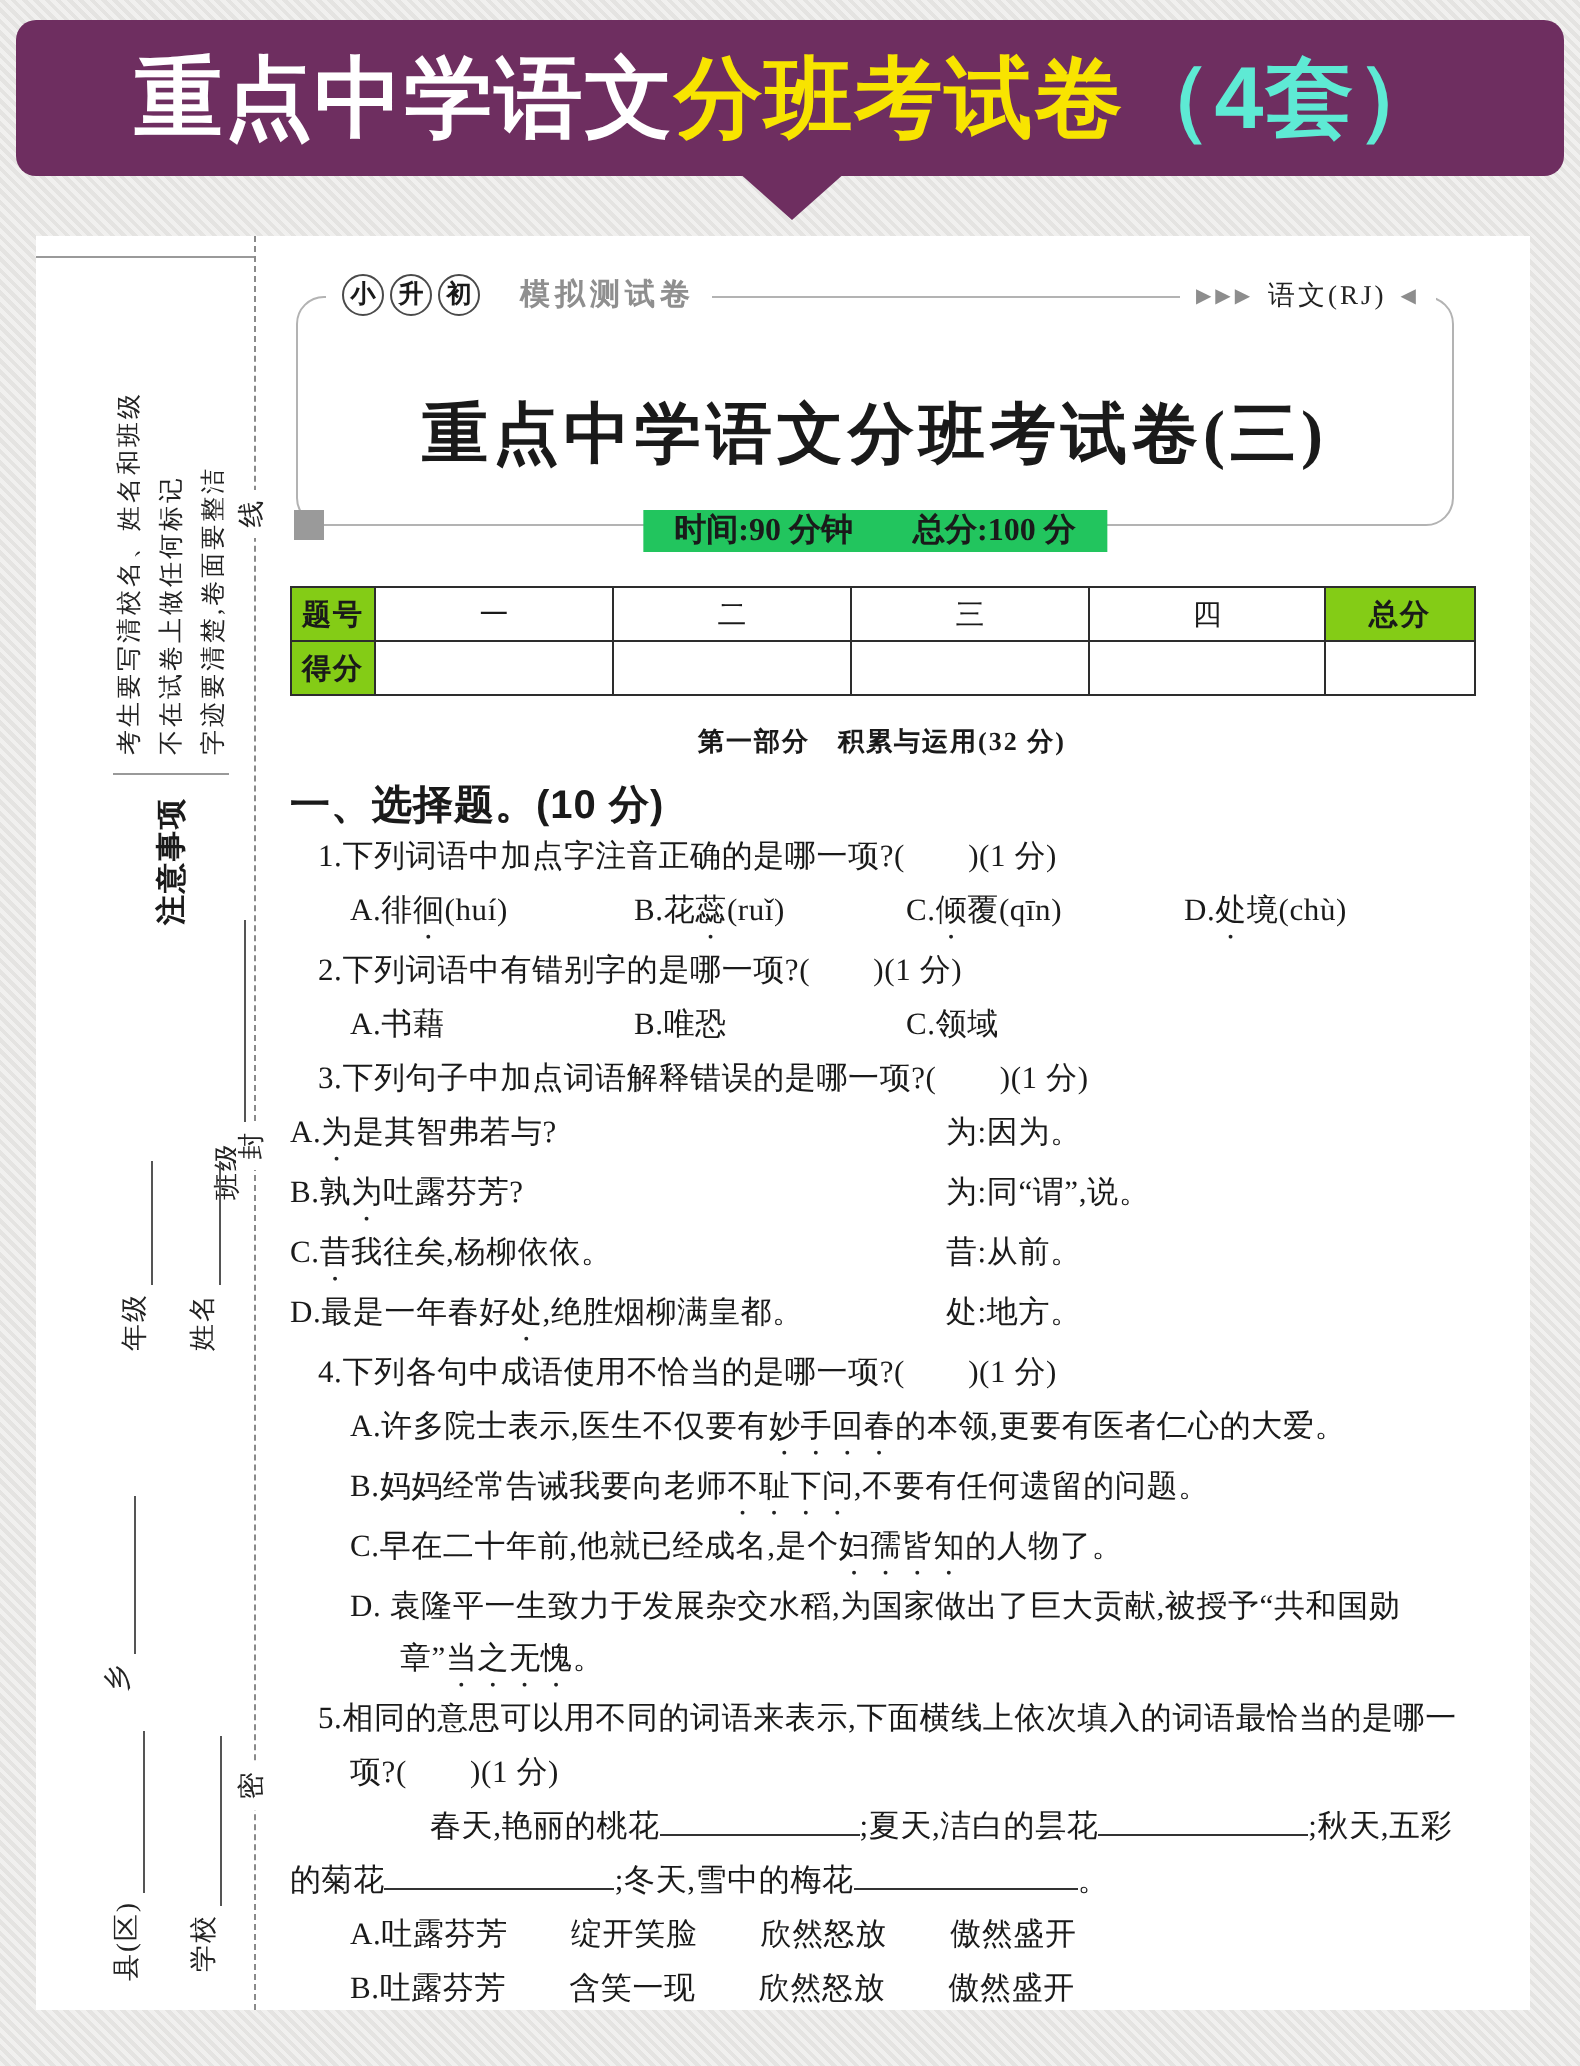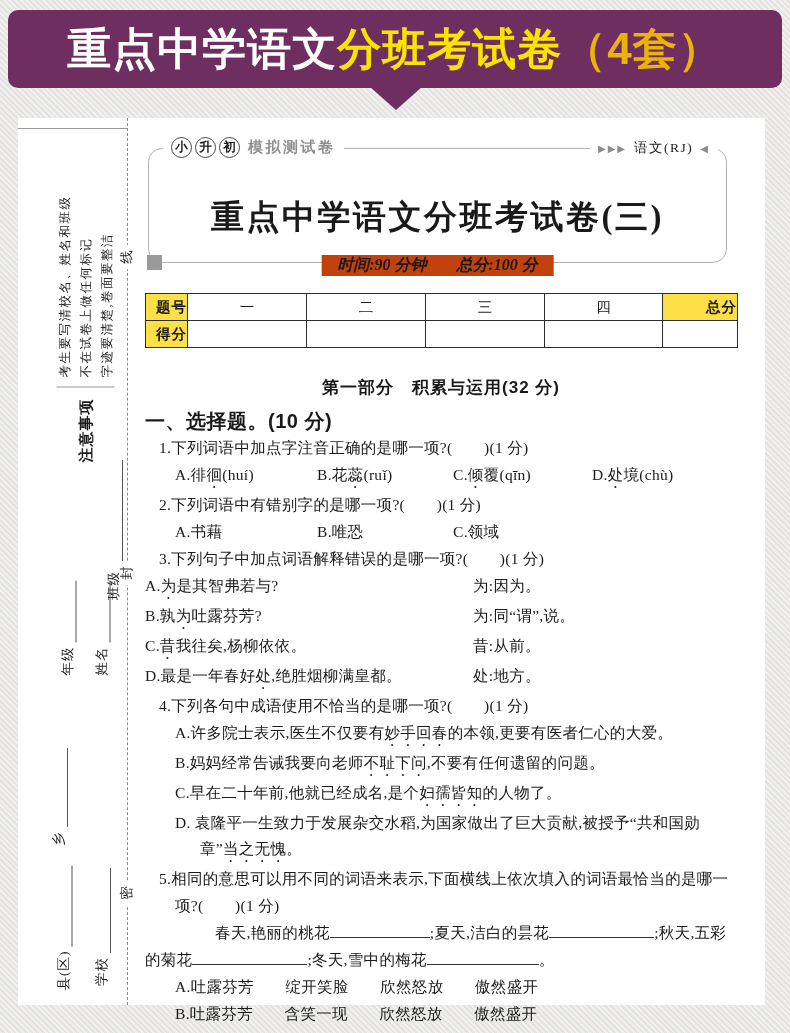--- a/index.html
+++ b/index.html
@@ -37,34 +37,34 @@
   .f-xuexiao{left:23px;top:798px;width:118px;}
   .seal{left:97px;width:24px;height:20px;text-align:center;z-index:3;}
   .seal span{background:#fff;padding:0 5px;font-size:13.5px;color:#222;}
   .seal-xian{top:129px;} .seal-feng{top:445px;} .seal-mi{top:765px;}
   
   .main{position:absolute;left:127px;top:30px;width:592px;}
   .hbox{position:relative;margin-left:3px;width:577px;height:113px;border:1.5px solid #b3b3b3;border-radius:14px;}
   .hbox-topleft{position:absolute;left:14px;top:-12px;background:#fff;padding:0 8px;display:flex;align-items:center;gap:3px;}
   .circle{width:19px;height:19px;border:1.3px solid #4a4a4a;border-radius:50%;display:inline-flex;align-items:center;justify-content:center;
     font-size:12.5px;font-weight:bold;background:#fff;}
-  .series-suffix{margin-left:5px;font-family:"Liberation Sans","DejaVu Sans",sans-serif;font-weight:600;color:#8f8f8f;font-size:15px;letter-spacing:2.5px;}
+  .series-suffix{margin-left:17px;font-family:"Liberation Sans","DejaVu Sans",sans-serif;font-weight:600;color:#8f8f8f;font-size:15px;letter-spacing:2.5px;}
   .hbox-topright{position:absolute;right:8px;top:-10px;background:#fff;padding:0 8px;display:flex;align-items:center;gap:7px;}
   .tri{color:#8d8d8d;font-size:10px;letter-spacing:2px;}
   .subject{font-size:13.5px;letter-spacing:1.5px;color:#222;}
   .paper-title{position:absolute;left:0;top:46px;width:100%;text-align:center;font-size:33px;font-weight:bold;letter-spacing:2.5px;white-space:nowrap;}
-  .hbox-meta{position:absolute;left:50%;bottom:-14px;transform:translateX(-50%);background:#c2410c;padding:0 16px;
-    display:flex;gap:30px;font-size:16px;font-weight:bold;white-space:nowrap;font-style:italic;}
+  .hbox-meta{position:absolute;left:50%;bottom:-14px;transform:translateX(-50%);background:#22c55e;padding:0 16px;
+    display:flex;gap:30px;font-size:16px;font-weight:bold;white-space:nowrap;}
   .corner-sq{position:absolute;left:-2px;bottom:-8px;width:15px;height:15px;background:#9a9a9a;}
   
   .score{border-collapse:collapse;margin-top:30px;width:592px;table-layout:fixed;}
   .score td{border:1.5px solid #2d2d2d;height:26px;text-align:center;font-size:14.5px;padding:0;}
-  .score .gray{background:#fde047;font-family:"Liberation Sans","DejaVu Sans",sans-serif;font-weight:bold;letter-spacing:1px;text-align:right;}
-  
-  .part-heading{margin-top:28px;text-align:center;font-family:Liberation Sans, sans-serif;font-weight:bold;font-size:17px;letter-spacing:1px;}
+  .score .gray{background:#84cc16;font-family:"Liberation Sans","DejaVu Sans",sans-serif;font-weight:bold;letter-spacing:1px;}
+  
+  .part-heading{margin-top:14px;text-align:center;font-family:Liberation Serif, serif;font-weight:bold;font-size:13px;letter-spacing:1px;}
   .section-heading{margin-top:9px;font-family:"Liberation Sans","DejaVu Sans",sans-serif;font-weight:bold;font-size:20px;letter-spacing:.5px;}
   
   .questions{font-size:15.5px;line-height:26.9px;letter-spacing:.3px;}
   .stem{margin-left:14px;padding-left:16px;text-indent:-16px;}
   .opt-grid{margin-left:30px;display:grid;grid-template-columns:142px 136px 139px auto;}
   .q3row{position:relative;}
   .q3row .expl{position:absolute;left:328px;top:0;}
   .q4opt{margin-left:30px;}
   .q4opt.hang{padding-left:25px;text-indent:-25px;}
   .q5passage{width:585px;text-indent:70px;}
@@ -73,21 +73,21 @@
   .em{-webkit-text-emphasis:filled dot #222;-webkit-text-emphasis-position:under right;
       text-emphasis:filled dot #222;text-emphasis-position:under right;}
 </style>
 </head>
 <body>
 
 <div>
 
   <div class="banner">
     <div class="banner-text">
-      <span style="color: rgb(255, 255, 255);">重点中学语文</span><span style="color: rgb(248, 228, 0);">分班考试卷</span><span style="color: #eab308;">（4套）</span>
+      <span style="color: rgb(255, 255, 255);">重点中学语文</span><span style="color: rgb(248, 228, 0);">分班考试卷</span><span style="color: #5eead4;">（4套）</span>
     </div>
   </div>
   <div class="banner-tail"></div>
 
   <div class="page">
 
     <div class="sb-topline"></div>
     <div class="sb-dash"></div>
 
     <div class="rot notice">

